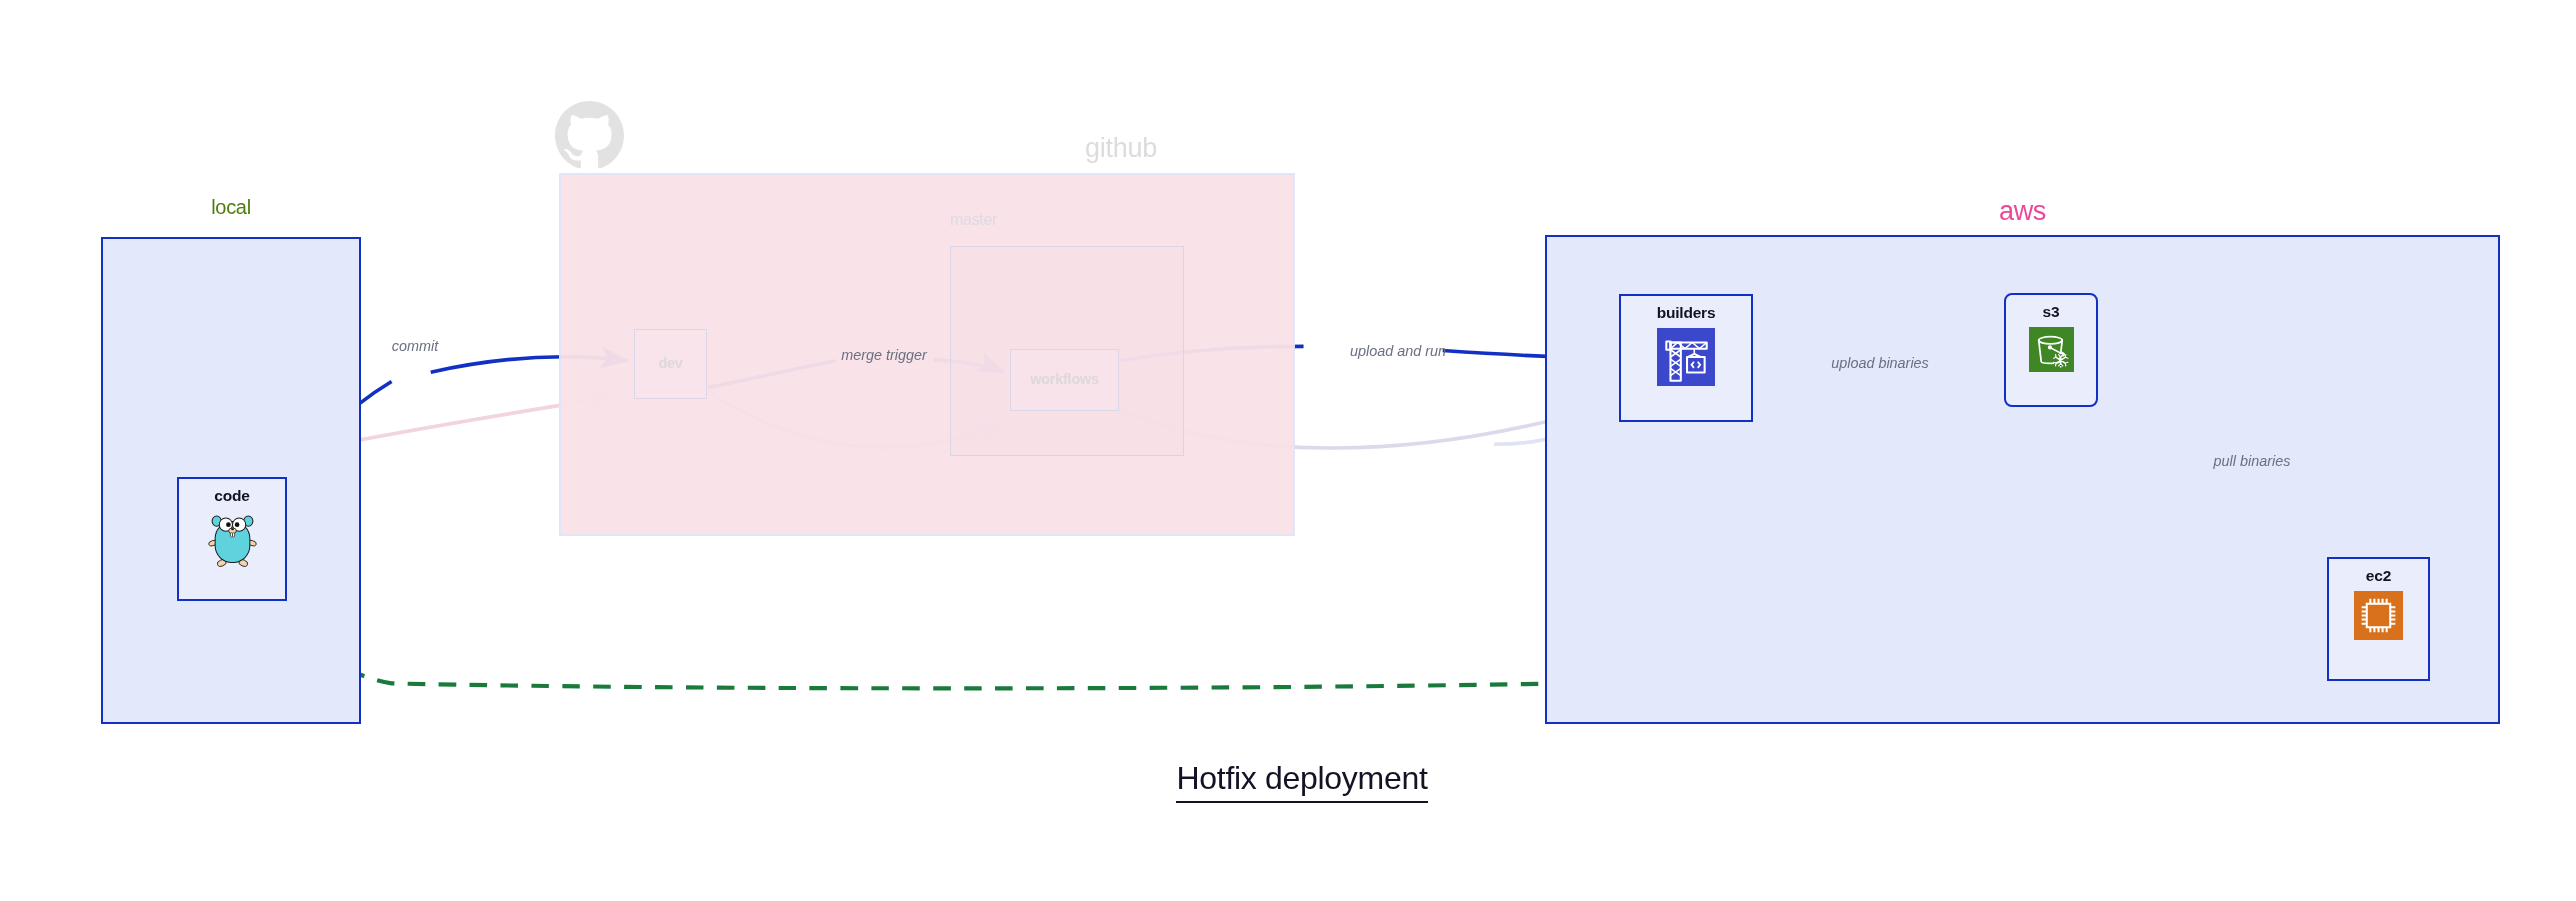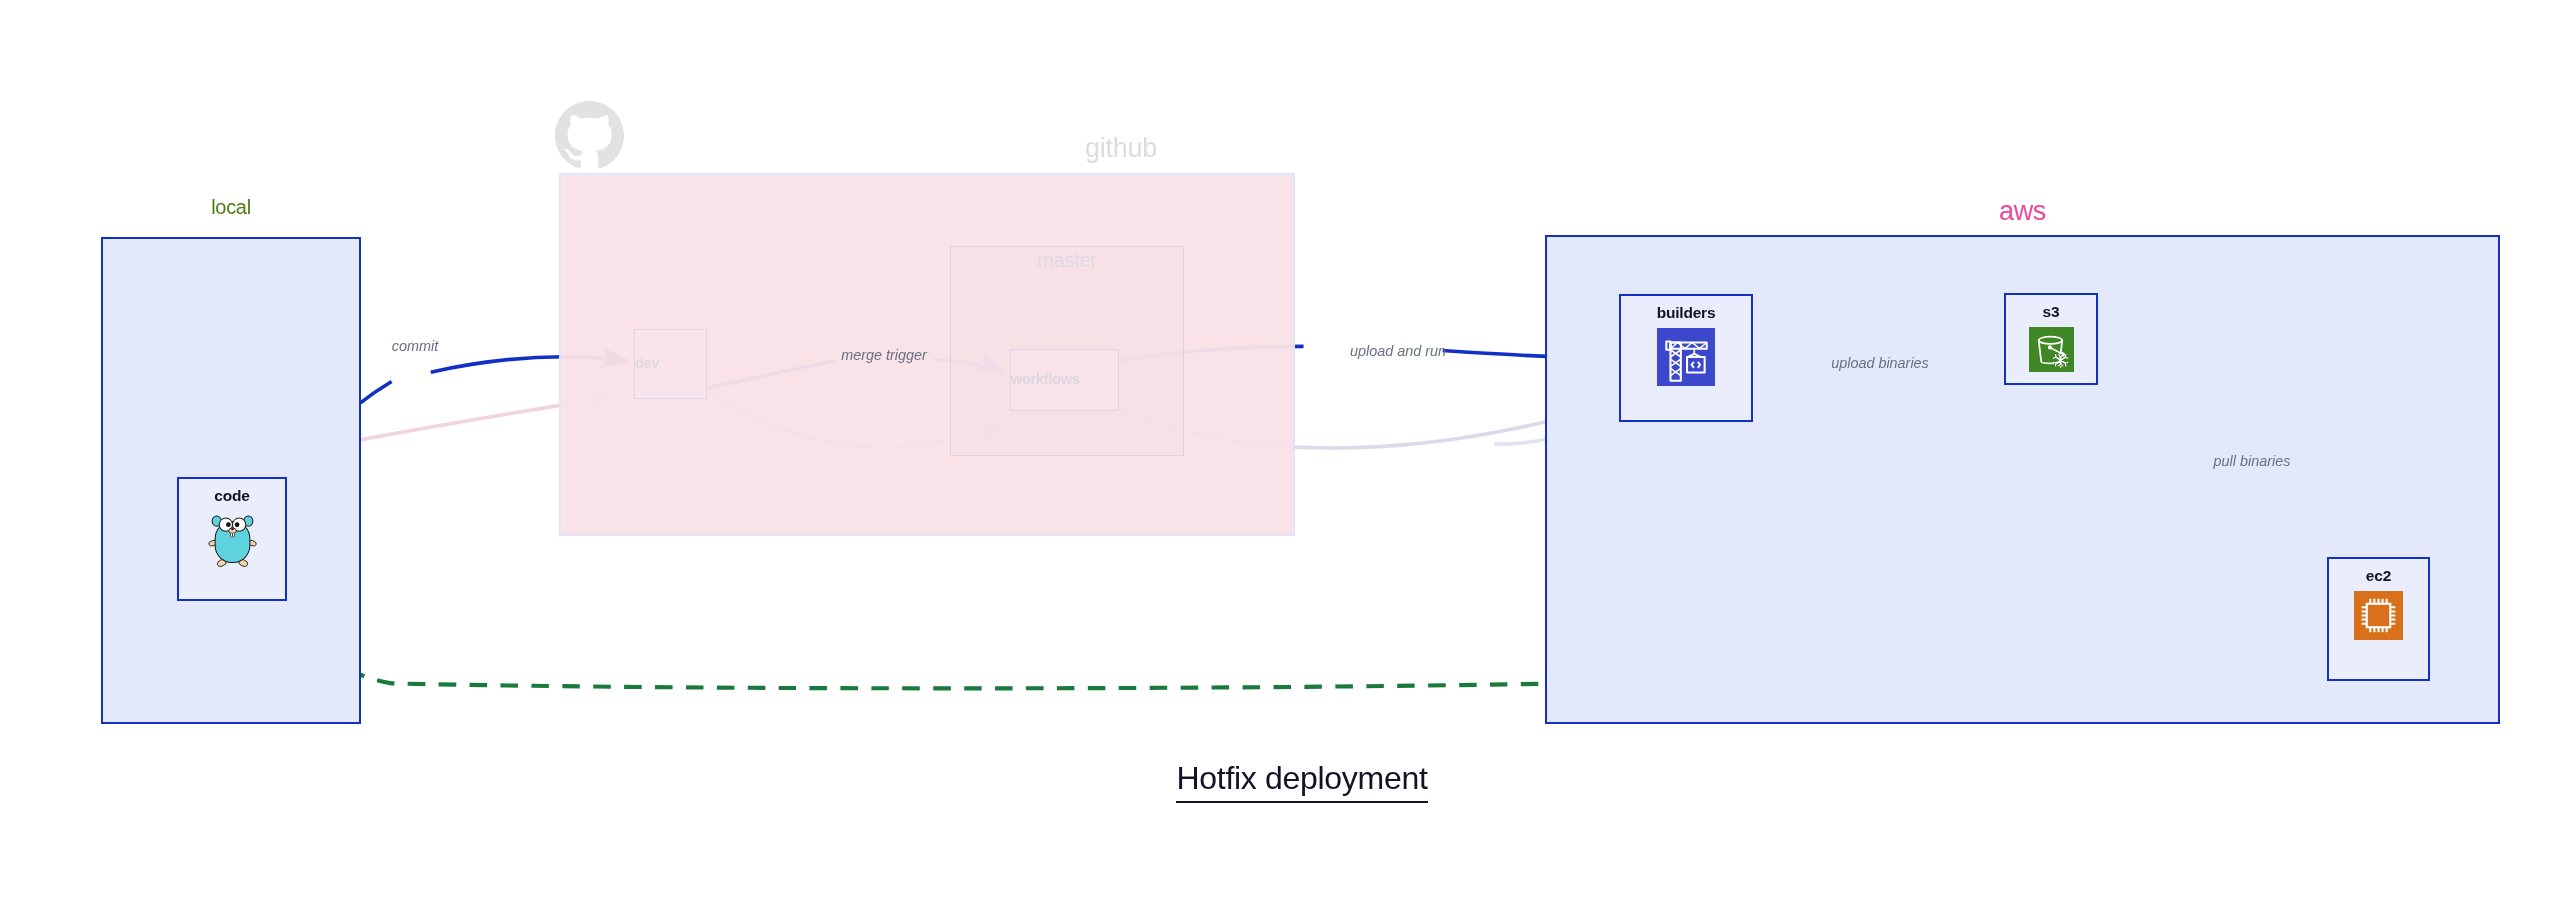--- a/index.html
+++ b/index.html
@@ -70,24 +70,23 @@
 
   .cluster-master {
     left: 950px; top: 246px;
     width: 234px; height: 210px;
     background: rgba(243,222,229,0.35);
     border: 1.5px solid #d9d5e6;
   }
   .label-master {
     left: 950px; top: 211px;
     width: 234px;
-    text-align: center;
-    font-size: 20px;
+    text-align: left;
+    font-size: 16px;
     color: #ded9e2;
-    margin-top: 38px;
   }
 
   .cluster-aws {
     left: 1545px; top: 235px;
     width: 955px; height: 489px;
     background: #e3e8fb;
     border: 2.6px solid #1230c4;
   }
   .label-aws {
     left: 1545px; top: 196px;
@@ -115,32 +114,32 @@
     letter-spacing: -0.2px;
     line-height: 1.1;
     white-space: nowrap;
   }
   .node-icon {
     margin-top: 7.2px;
   }
 
   .node-code   { left: 177px;  top: 477px;  width: 110px; height: 124px; }
   .node-builders { left: 1619px; top: 294px;  width: 134px; height: 128px; }
-  .node-s3     { left: 2004px; top: 293px;  width: 94px; height: 92px; }
+  .node-s3     { left: 2004px; top: 293px;  width: 94px; height: 114px; border-radius: 8px; }
   .node-ec2    { left: 2327px; top: 557px; width: 103px; height: 124px; }
 
   
   .node-faded {
     position: absolute;
     box-sizing: border-box;
     background: rgba(247,229,235,0.55);
     border: 1.5px solid #dbd6e8;
     display: flex;
     align-items: center;
-    justify-content: flex-start;
+    justify-content: center;
   }
   .node-faded .node-label {
     color: #ddd8dd;
     font-size: 14.4px;
   }
   .node-dev       { left: 634px; top: 329px; width: 73px; height: 70px; }
   .node-workflows { left: 1010px; top: 349px; width: 109px; height: 62px; }
 
   
   .diagram-title {

